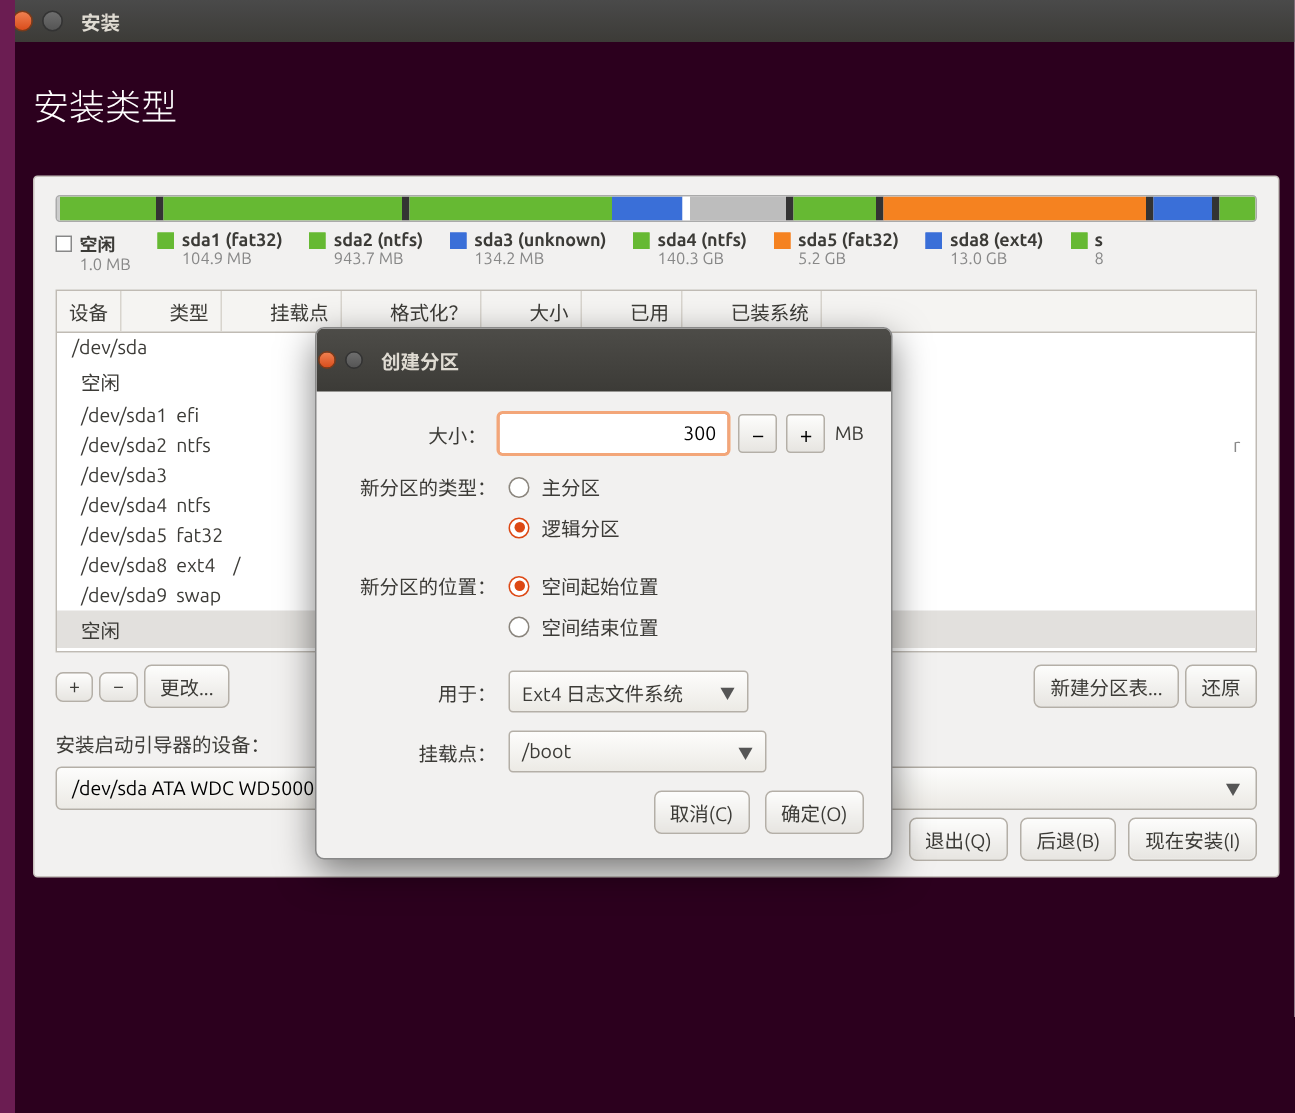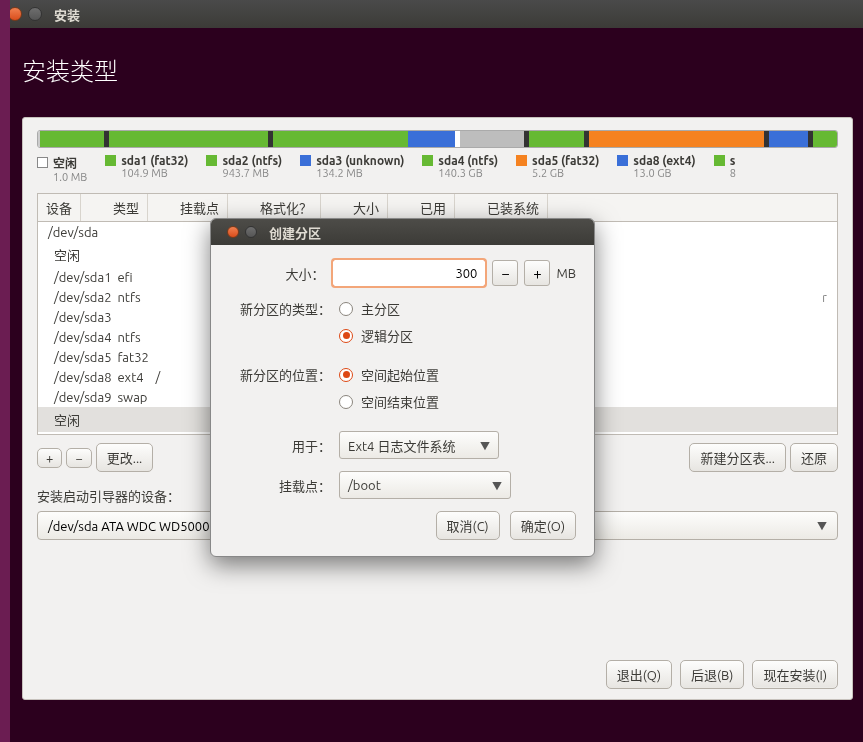--- a/index.html
+++ b/index.html
@@ -7,21 +7,21 @@
 
 
 .titlebar { height: 28px; background: linear-gradient(#4a4a4a,#3c3b37); display: flex; align-items: center; padding: 0 8px; color: #dfdbd2; font-size: 13px; }
 .tb-btn { width: 14px; height: 14px; border-radius: 50%; margin-right: 6px; display: inline-block; }
 .tb-close { background: linear-gradient(#f08050,#d94d1c); border:1px solid #7a3a1a;}
 .tb-min { background: linear-gradient(#6e6e6e,#555); border:1px solid #333;}
 .tb-title { margin-left: 6px; font-weight: bold; }
 
 .header { color: #fff; font-size: 24px; padding: 24px 22px 30px; font-weight: 300; }
 
-.panel { background:#f2f1f0; border:1px solid #c7c2bd; border-radius:3px; margin:0 10px 20px 22px; height:583px; padding:12px 14px; position:relative; }
+.panel { background:#f2f1f0; border:1px solid #c7c2bd; border-radius:3px; margin:0 10px 20px 22px; height:468px; padding:12px 14px; position:relative; }
 
 
 .diskmap { display:flex; height:18px; border-radius:3px; overflow:hidden; border:1px solid #aaa; }
 .seg { height:100%; }
 
 
 .legend { display:flex; gap:18px; margin-top:6px; font-size:12px; color:#3c3b37; }
 .leg { display:flex; flex-direction:column; }
 .leg-top { display:flex; align-items:center; gap:5px; }
 .sq { width:11px; height:11px; border:1px solid #888; }
@@ -41,21 +41,21 @@
 .btn.small { padding:2px 8px; }
 .spacer { flex:1; }
 
 .bootlabel { margin-top:14px; font-size:13px; color:#3c3b37; }
 .bootsel { margin-top:6px; width:100%; background:linear-gradient(#fdfdfc,#eceae5); border:1px solid #b4afa7; border-radius:4px; padding:6px 10px; font-size:13px; text-align:left; display:flex; justify-content:space-between; align-items:center;}
 .caret { font-size:10px; color:#555; }
 
 .footer { position:absolute; bottom:10px; right:14px; display:flex; gap:8px; }
 .btn.primary { box-shadow:inset 0 0 0 1px #fff3; }
 .modal { position:absolute; left:210px; top:218px; width:385px; background:#f2f1f0; border:1px solid #888; border-radius:6px; overflow:hidden; box-shadow:0 8px 24px rgba(0,0,0,.5); }
-.mtitle { background:linear-gradient(#4d4c48,#3c3b37); height:26px; display:flex; align-items:center; padding:0 16px; color:#dfdbd2; font-size:13px; }
+.mtitle { background:linear-gradient(#4d4c48,#3c3b37); height:42px; display:flex; align-items:center; padding:0 1px; color:#dfdbd2; font-size:13px; }
 .mtitle .tb-btn { width:12px; height:12px;}
 .mbody { padding:14px 18px 16px; font-size:13px; color:#3c3b37; }
 .frow { display:flex; align-items:center; margin-bottom:12px; }
 .flab { width:110px; text-align:right; padding-right:8px; }
 .sizebox { display:flex; align-items:center; gap:6px; }
 .sizein { width:154px; height:28px; border:1px solid #e17446; border-radius:3px; text-align:right; padding:0 8px; font-size:13px; outline:2px solid #f3a679; outline-offset:-1px; }
 .step { width:26px; height:26px; border:1px solid #b4afa7; background:linear-gradient(#fdfdfc,#e7e5e1); border-radius:3px; font-size:15px; }
 
 .radio { width:14px; height:14px; border:1px solid #8a857d; border-radius:50%; display:inline-flex; align-items:center; justify-content:center; margin-right:8px; background:#fff;}
 .radio.on::after { content:""; width:7px; height:7px; border-radius:50%; background:#dd4814;}

